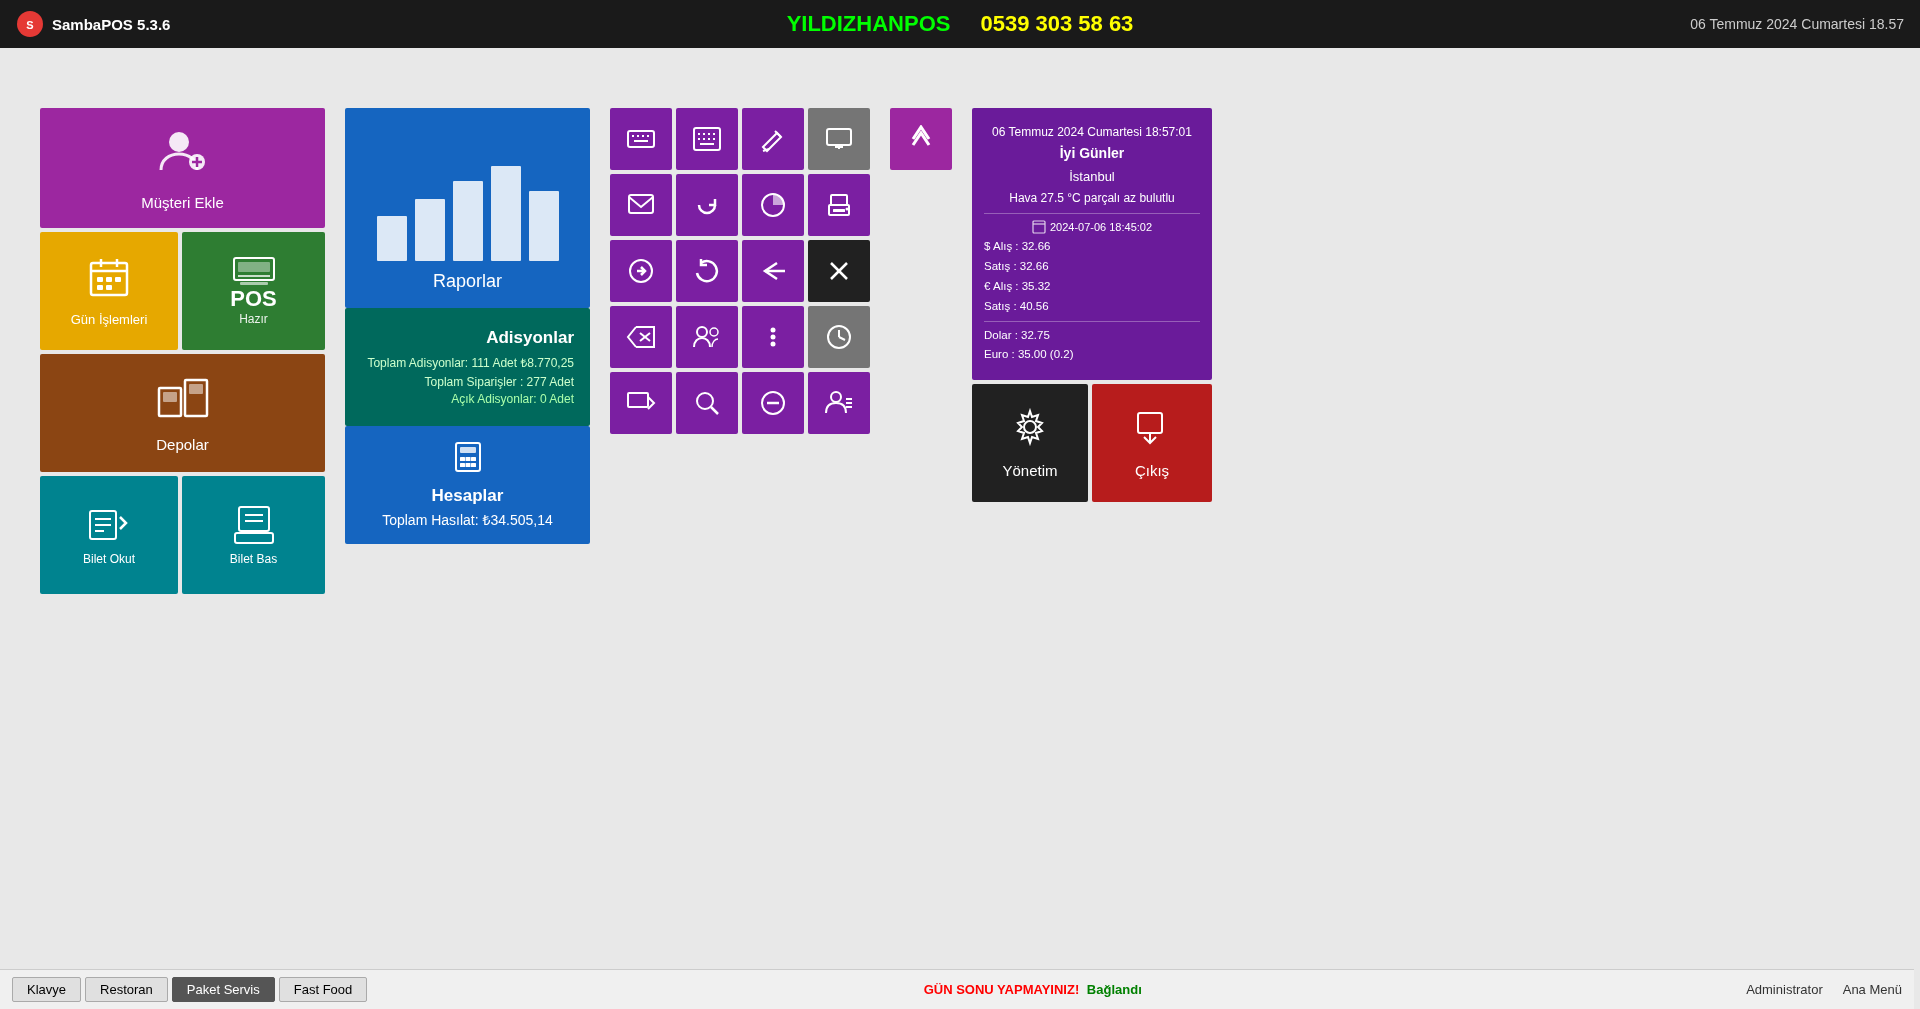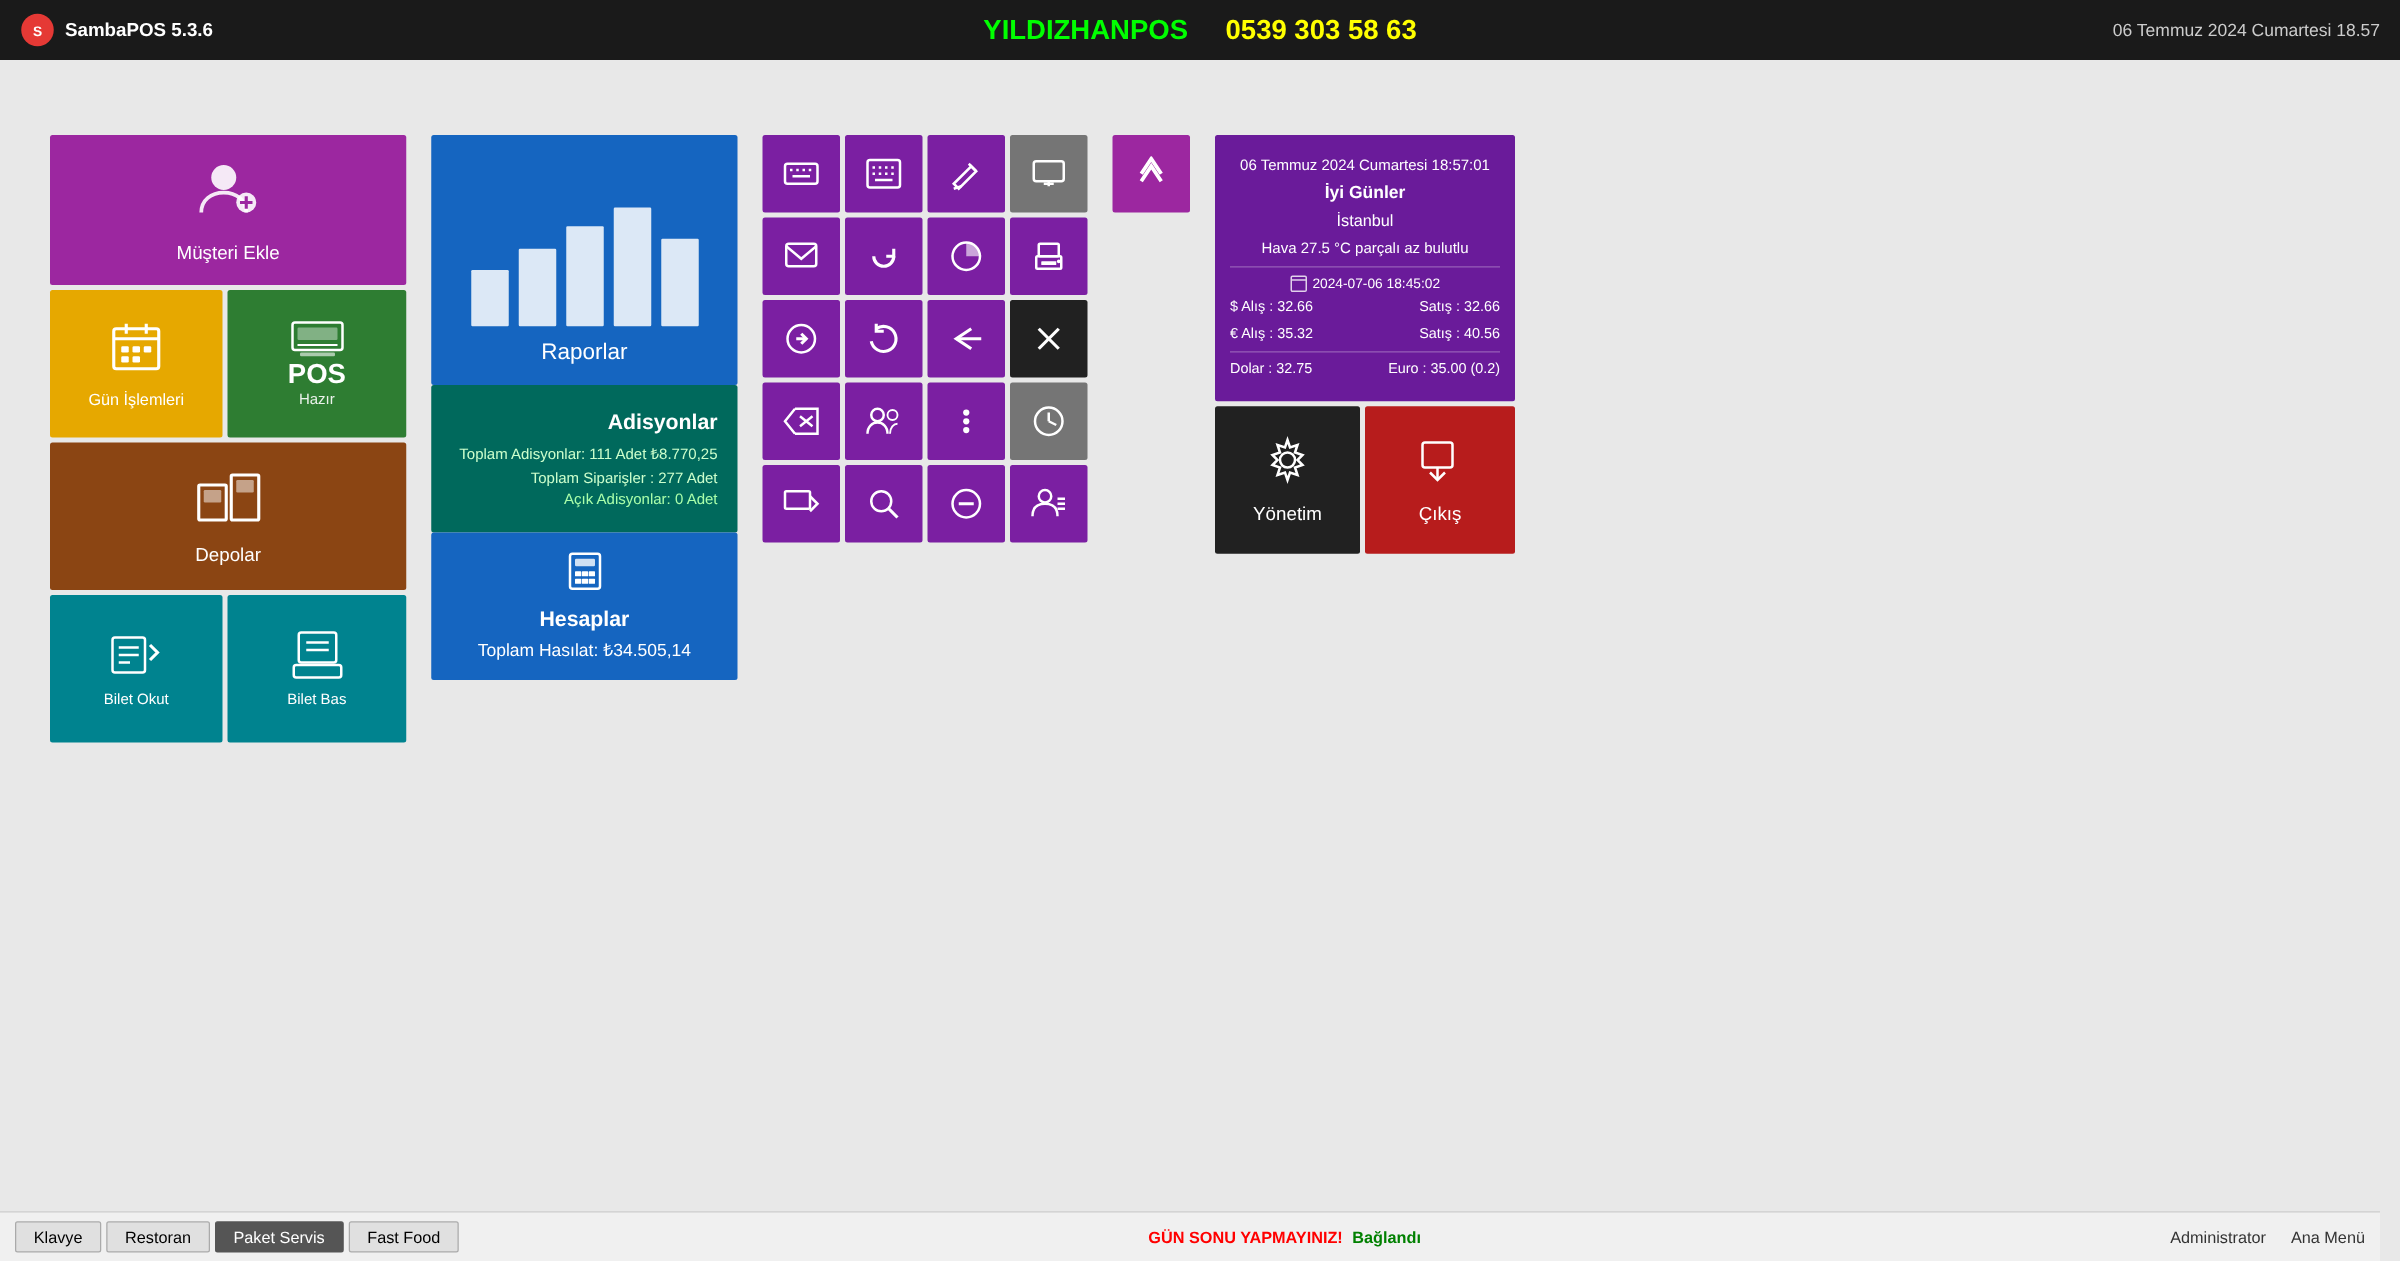--- a/index.html
+++ b/index.html
@@ -297,20 +297,21 @@
     }
     .tile-info .divider {
       border-top: 1px solid rgba(255,255,255,0.3);
       margin: 4px 0;
     }
     .tile-info .rate-line {
       display: flex;
       justify-content: space-between;
       font-size: 11.5px;
       margin: 1px 0;
+      flex-direction: column;
     }
     .tile-info .exchange-date {
       font-size: 11px;
       text-align: center;
       display: flex;
       align-items: center;
       justify-content: center;
       gap: 4px;
     }
 
@@ -347,21 +348,21 @@
     .bottom-tiles-row {
       display: flex;
       gap: 4px;
     }
 
     
     .bottom-bar {
       position: absolute;
       bottom: 0;
       left: 0;
-      right: 16px;
+      right: 6px;
       height: 40px;
       background: #f0f0f0;
       border-top: 1px solid #ccc;
       display: flex;
       align-items: center;
       padding: 0 12px;
       justify-content: space-between;
     }
     .bottom-tabs {
       display: flex;

